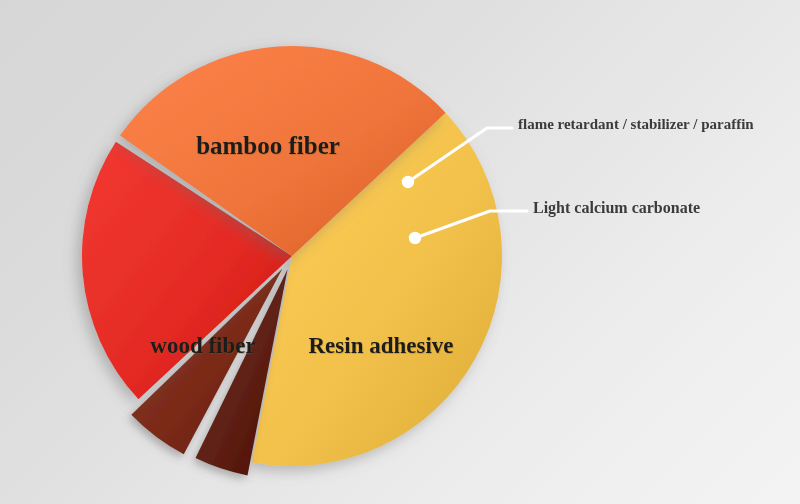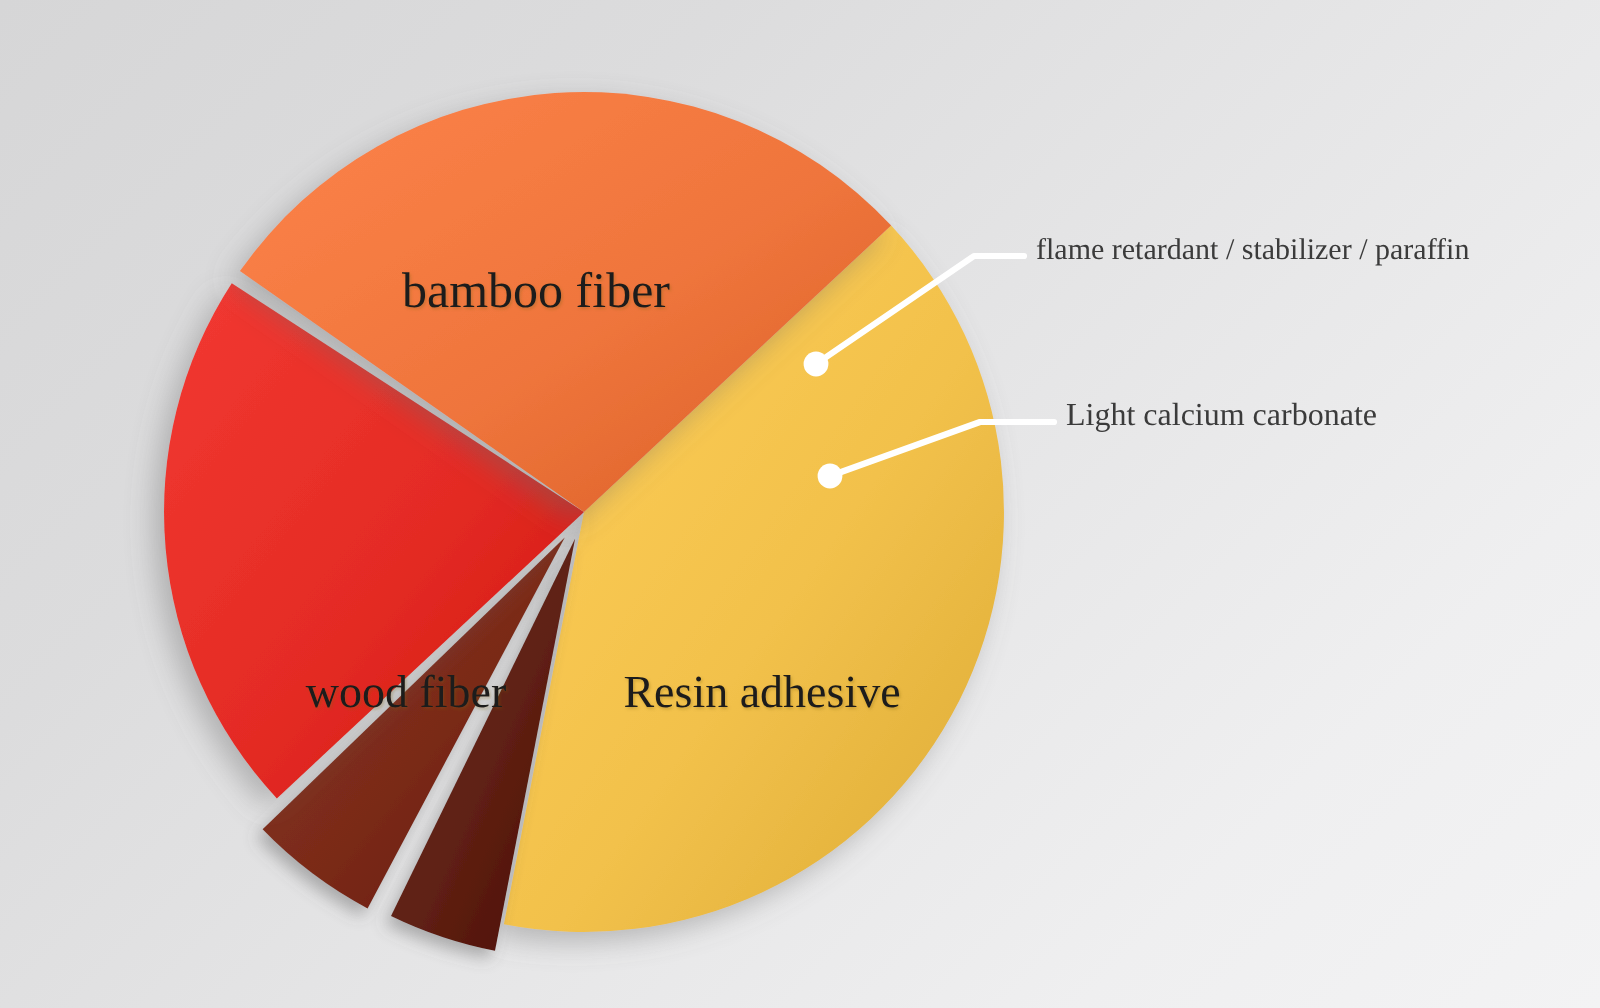--- a/index.html
+++ b/index.html
@@ -10,20 +10,21 @@
     width: 800px;
     height: 504px;
     overflow: hidden;
     font-family: "Liberation Serif", "DejaVu Serif", serif;
   }
   #stage {
     position: relative;
     width: 800px;
     height: 504px;
     background: linear-gradient(135deg, #d6d6d7 0%, #dcdcdd 28%, #e6e6e7 55%, #efeff0 80%, #f3f3f4 100%);
+    font-weight: bold;
   }
   #chart-svg {
     position: absolute;
     left: 0;
     top: 0;
     width: 800px;
     height: 504px;
     display: block;
   }
   .slice-label {

